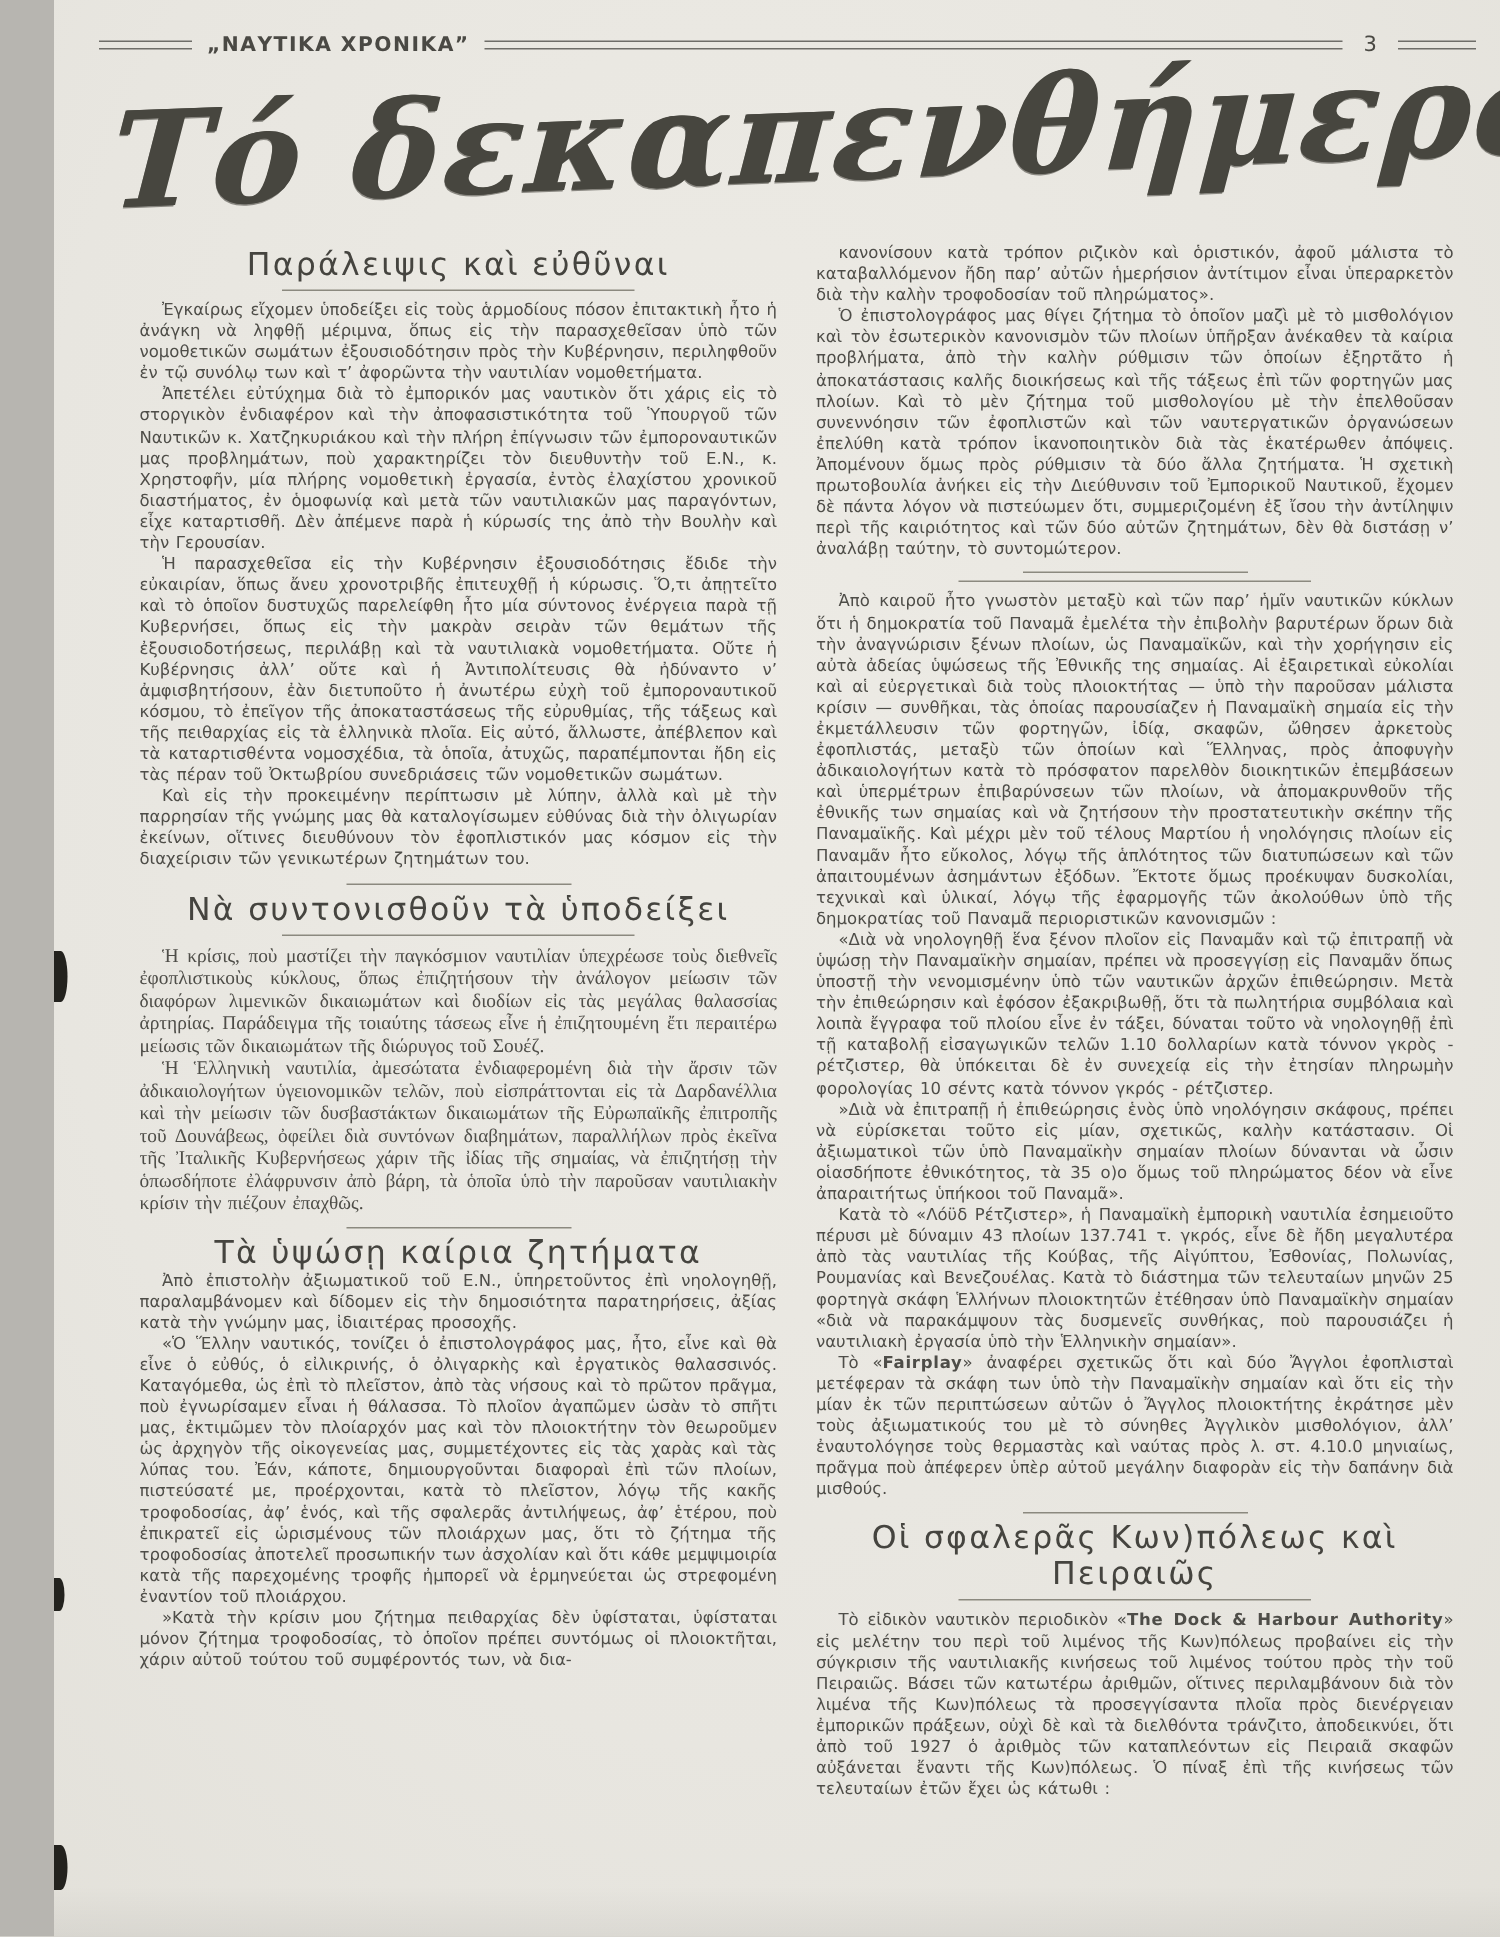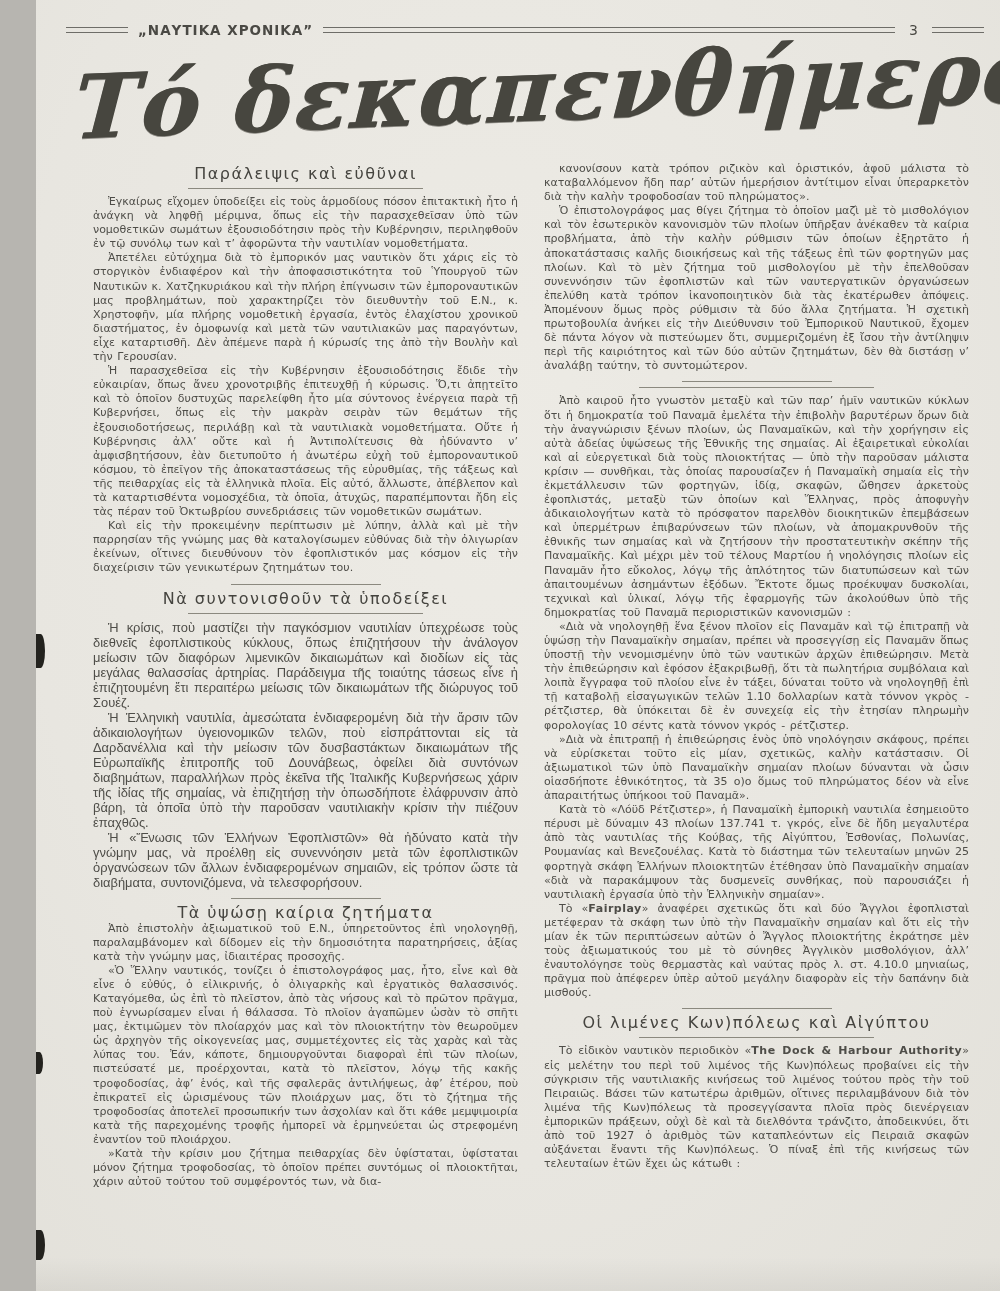--- a/index.html
+++ b/index.html
@@ -17,28 +17,28 @@
   .page-num{font-size:14px;color:#4a4944;padding:0 4px;}
   
   .script-title{position:absolute;top:38px;left:38px;width:900px;text-align:center;
         font-family:"DejaVu Serif","Liberation Serif",serif;font-style:italic;font-weight:bold;
         font-size:88px;color:#47463f;transform:rotate(-2.2deg) skewX(-6deg);
         letter-spacing:2px;white-space:nowrap;
         text-shadow:1px 0 0 #47463f,0 1px 0 rgba(71,70,63,.6);}
   
   .columns{position:absolute;top:162px;left:57px;width:876px;display:flex;gap:26px;}
   .col{width:425px;}
-  .section h2{margin:2px 0 0 0;text-align:center;font-weight:normal;font-size:16px;
+  .section h2{margin:2px 0 0 0;text-align:center;font-weight:normal;font-size:21px;
         letter-spacing:1.5px;color:#45443f;font-family:"DejaVu Sans","Liberation Sans",sans-serif;}
   .rule{height:1px;background:#8b897f;margin:5px auto 6px auto;}
   .rule-above{width:150px;margin:8px auto 4px auto;}
   .rule-below{width:235px;}
   .section p{margin:0;text-align:justify;text-indent:15px;font-size:11px;line-height:14.1px;
         color:#4e4d48;word-spacing:1px;}
-  .section.serif p{font-family:Liberation Sans, sans-serif;font-size:12.9px;line-height:15px;}
+  .section.serif p{font-family:Liberation Serif, serif;font-size:12.9px;line-height:15px;}
   .section p b{font-weight:bold;letter-spacing:.5px;}
   
   .scan-edge-right{position:absolute;top:0;right:0;width:15px;height:100%;
         background:linear-gradient(to right,rgba(60,58,52,0) 0%,rgba(70,68,62,.55) 35%,#45433d 75%,#39382f 100%);}
   .scan-edge-right::before{content:"";position:absolute;left:0;top:0;width:100%;height:70px;
         background:linear-gradient(to bottom,#eae8e2 0%,rgba(234,232,226,0) 100%);opacity:.55;}
   .scan-blob{position:absolute;left:0;background:#23221e;border-radius:0 60% 60% 0;}
   .blob1{top:634px;width:9px;height:34px;}
   .blob2{top:1052px;width:7px;height:22px;}
   .blob3{top:1230px;width:9px;height:30px;}
@@ -69,21 +69,20 @@
           <p><span>Ἀπετέλει εὐτύχημα διὰ τὸ ἐμπορικόν μας ναυτικὸν ὅτι χάρις εἰς τὸ στοργικὸν ἐνδιαφέρον καὶ τὴν ἀποφασιστικότητα τοῦ Ὑπουργοῦ τῶν Ναυτικῶν κ. Χατζηκυριάκου καὶ τὴν πλήρη ἐπίγνωσιν τῶν ἐμποροναυτικῶν μας προβλημάτων, ποὺ χαρακτηρίζει τὸν διευθυντὴν τοῦ Ε.Ν., κ. Χρηστοφῆν, μία πλήρης νομοθετικὴ ἐργασία, ἐντὸς ἐλαχίστου χρονικοῦ διαστήματος, ἐν ὁμοφωνίᾳ καὶ μετὰ τῶν ναυτιλιακῶν μας παραγόντων, εἶχε καταρτισθῆ. Δὲν ἀπέμενε παρὰ ἡ κύρωσίς της ἀπὸ τὴν Βουλὴν καὶ τὴν Γερουσίαν.</span></p>
           <p><span>Ἡ παρασχεθεῖσα εἰς τὴν Κυβέρνησιν ἐξουσιοδότησις ἔδιδε τὴν εὐκαιρίαν, ὅπως ἄνευ χρονοτριβῆς ἐπιτευχθῇ ἡ κύρωσις. Ὅ,τι ἀπῃτεῖτο καὶ τὸ ὁποῖον δυστυχῶς παρελείφθη ἦτο μία σύντονος ἐνέργεια παρὰ τῇ Κυβερνήσει, ὅπως εἰς τὴν μακρὰν σειρὰν τῶν θεμάτων τῆς ἐξουσιοδοτήσεως, περιλάβῃ καὶ τὰ ναυτιλιακὰ νομοθετήματα. Οὔτε ἡ Κυβέρνησις ἀλλ’ οὔτε καὶ ἡ Ἀντιπολίτευσις θὰ ἠδύναντο ν’ ἀμφισβητήσουν, ἐὰν διετυποῦτο ἡ ἀνωτέρω εὐχὴ τοῦ ἐμποροναυτικοῦ κόσμου, τὸ ἐπεῖγον τῆς ἀποκαταστάσεως τῆς εὐρυθμίας, τῆς τάξεως καὶ τῆς πειθαρχίας εἰς τὰ ἑλληνικὰ πλοῖα. Εἰς αὐτό, ἄλλωστε, ἀπέβλεπον καὶ τὰ καταρτισθέντα νομοσχέδια, τὰ ὁποῖα, ἀτυχῶς, παραπέμπονται ἤδη εἰς τὰς πέραν τοῦ Ὀκτωβρίου συνεδριάσεις τῶν νομοθετικῶν σωμάτων.</span></p>
           <p><span>Καὶ εἰς τὴν προκειμένην περίπτωσιν μὲ λύπην, ἀλλὰ καὶ μὲ τὴν παρρησίαν τῆς γνώμης μας θὰ καταλογίσωμεν εὐθύνας διὰ τὴν ὀλιγωρίαν ἐκείνων, οἵτινες διευθύνουν τὸν ἐφοπλιστικόν μας κόσμον εἰς τὴν διαχείρισιν τῶν γενικωτέρων ζητημάτων του.</span></p>
         </section>
         <section class="section serif">
           <div class="rule rule-above"></div>
           <h2>Νὰ συντονισθοῦν τὰ ὑποδείξει</h2>
           <div class="rule rule-below"></div>
           <p><span>Ἡ κρίσις, ποὺ μαστίζει τὴν παγκόσμιον ναυτιλίαν ὑπεχρέωσε τοὺς διεθνεῖς ἐφοπλιστικοὺς κύκλους, ὅπως ἐπιζητήσουν τὴν ἀνάλογον μείωσιν τῶν διαφόρων λιμενικῶν δικαιωμάτων καὶ διοδίων εἰς τὰς μεγάλας θαλασσίας ἀρτηρίας. Παράδειγμα τῆς τοιαύτης τάσεως εἶνε ἡ ἐπιζητουμένη ἔτι περαιτέρω μείωσις τῶν δικαιωμάτων τῆς διώρυγος τοῦ Σουέζ.</span></p>
           <p><span>Ἡ Ἑλληνικὴ ναυτιλία, ἀμεσώτατα ἐνδιαφερομένη διὰ τὴν ἄρσιν τῶν ἀδικαιολογήτων ὑγειονομικῶν τελῶν, ποὺ εἰσπράττονται εἰς τὰ Δαρδανέλλια καὶ τὴν μείωσιν τῶν δυσβαστάκτων δικαιωμάτων τῆς Εὐρωπαϊκῆς ἐπιτροπῆς τοῦ Δουνάβεως, ὀφείλει διὰ συντόνων διαβημάτων, παραλλήλων πρὸς ἐκεῖνα τῆς Ἰταλικῆς Κυβερνήσεως χάριν τῆς ἰδίας τῆς σημαίας, νὰ ἐπιζητήσῃ τὴν ὁπωσδήποτε ἐλάφρυνσιν ἀπὸ βάρη, τὰ ὁποῖα ὑπὸ τὴν παροῦσαν ναυτιλιακὴν κρίσιν τὴν πιέζουν ἐπαχθῶς.</span></p>
-          <p><span>Ἡ «Ἕνωσις τῶν Ἑλλήνων Ἐφοπλιστῶν» θὰ ἠδύνατο κατὰ τὴν γνώμην μας, νὰ προέλθῃ εἰς συνεννόησιν μετὰ τῶν ἐφοπλιστικῶν ὀργανώσεων τῶν ἄλλων ἐνδιαφερομένων σημαιῶν, εἰς τρόπον ὥστε τὰ διαβήματα, συντονιζόμενα, νὰ τελεσφορήσουν.</span></p>
         </section>
         <section class="section">
           <div class="rule rule-above"></div>
           <h2>Τὰ ὑψώσῃ καίρια ζητήματα</h2>
           <p><span>Ἀπὸ ἐπιστολὴν ἀξιωματικοῦ τοῦ Ε.Ν., ὑπηρετοῦντος ἐπὶ νηολογηθῇ, παραλαμβάνομεν καὶ δίδομεν εἰς τὴν δημοσιότητα παρατηρήσεις, ἀξίας κατὰ τὴν γνώμην μας, ἰδιαιτέρας προσοχῆς.</span></p>
           <p><span>«Ὁ Ἕλλην ναυτικός, τονίζει ὁ ἐπιστολογράφος μας, ἦτο, εἶνε καὶ θὰ εἶνε ὁ εὐθύς, ὁ εἰλικρινής, ὁ ὀλιγαρκὴς καὶ ἐργατικὸς θαλασσινός. Καταγόμεθα, ὡς ἐπὶ τὸ πλεῖστον, ἀπὸ τὰς νήσους καὶ τὸ πρῶτον πρᾶγμα, ποὺ ἐγνωρίσαμεν εἶναι ἡ θάλασσα. Τὸ πλοῖον ἀγαπῶμεν ὡσὰν τὸ σπῆτι μας, ἐκτιμῶμεν τὸν πλοίαρχόν μας καὶ τὸν πλοιοκτήτην τὸν θεωροῦμεν ὡς ἀρχηγὸν τῆς οἰκογενείας μας, συμμετέχοντες εἰς τὰς χαρὰς καὶ τὰς λύπας του. Ἐάν, κάποτε, δημιουργοῦνται διαφοραὶ ἐπὶ τῶν πλοίων, πιστεύσατέ με, προέρχονται, κατὰ τὸ πλεῖστον, λόγῳ τῆς κακῆς τροφοδοσίας, ἀφ’ ἑνός, καὶ τῆς σφαλερᾶς ἀντιλήψεως, ἀφ’ ἑτέρου, ποὺ ἐπικρατεῖ εἰς ὡρισμένους τῶν πλοιάρχων μας, ὅτι τὸ ζήτημα τῆς τροφοδοσίας ἀποτελεῖ προσωπικήν των ἀσχολίαν καὶ ὅτι κάθε μεμψιμοιρία κατὰ τῆς παρεχομένης τροφῆς ἠμπορεῖ νὰ ἑρμηνεύεται ὡς στρεφομένη ἐναντίον τοῦ πλοιάρχου.</span></p>
           <p><span>»Κατὰ τὴν κρίσιν μου ζήτημα πειθαρχίας δὲν ὑφίσταται, ὑφίσταται μόνον ζήτημα τροφοδοσίας, τὸ ὁποῖον πρέπει συντόμως οἱ πλοιοκτῆται, χάριν αὐτοῦ τούτου τοῦ συμφέροντός των, νὰ δια-</span></p>
         </section>
       </div>
     <div class="col">
@@ -95,21 +94,21 @@
           <div class="rule rule-above"></div>
           <div class="rule rule-below"></div>
           <p><span>Ἀπὸ καιροῦ ἦτο γνωστὸν μεταξὺ καὶ τῶν παρ’ ἡμῖν ναυτικῶν κύκλων ὅτι ἡ δημοκρατία τοῦ Παναμᾶ ἐμελέτα τὴν ἐπιβολὴν βαρυτέρων ὅρων διὰ τὴν ἀναγνώρισιν ξένων πλοίων, ὡς Παναμαϊκῶν, καὶ τὴν χορήγησιν εἰς αὐτὰ ἀδείας ὑψώσεως τῆς Ἐθνικῆς της σημαίας. Αἱ ἐξαιρετικαὶ εὐκολίαι καὶ αἱ εὐεργετικαὶ διὰ τοὺς πλοιοκτήτας — ὑπὸ τὴν παροῦσαν μάλιστα κρίσιν — συνθῆκαι, τὰς ὁποίας παρουσίαζεν ἡ Παναμαϊκὴ σημαία εἰς τὴν ἐκμετάλλευσιν τῶν φορτηγῶν, ἰδίᾳ, σκαφῶν, ὤθησεν ἀρκετοὺς ἐφοπλιστάς, μεταξὺ τῶν ὁποίων καὶ Ἕλληνας, πρὸς ἀποφυγὴν ἀδικαιολογήτων κατὰ τὸ πρόσφατον παρελθὸν διοικητικῶν ἐπεμβάσεων καὶ ὑπερμέτρων ἐπιβαρύνσεων τῶν πλοίων, νὰ ἀπομακρυνθοῦν τῆς ἐθνικῆς των σημαίας καὶ νὰ ζητήσουν τὴν προστατευτικὴν σκέπην τῆς Παναμαϊκῆς. Καὶ μέχρι μὲν τοῦ τέλους Μαρτίου ἡ νηολόγησις πλοίων εἰς Παναμᾶν ἦτο εὔκολος, λόγῳ τῆς ἁπλότητος τῶν διατυπώσεων καὶ τῶν ἀπαιτουμένων ἀσημάντων ἐξόδων. Ἔκτοτε ὅμως προέκυψαν δυσκολίαι, τεχνικαὶ καὶ ὑλικαί, λόγῳ τῆς ἐφαρμογῆς τῶν ἀκολούθων ὑπὸ τῆς δημοκρατίας τοῦ Παναμᾶ περιοριστικῶν κανονισμῶν :</span></p>
           <p><span>«Διὰ νὰ νηολογηθῇ ἕνα ξένον πλοῖον εἰς Παναμᾶν καὶ τῷ ἐπιτραπῇ νὰ ὑψώσῃ τὴν Παναμαϊκὴν σημαίαν, πρέπει νὰ προσεγγίσῃ εἰς Παναμᾶν ὅπως ὑποστῇ τὴν νενομισμένην ὑπὸ τῶν ναυτικῶν ἀρχῶν ἐπιθεώρησιν. Μετὰ τὴν ἐπιθεώρησιν καὶ ἐφόσον ἐξακριβωθῇ, ὅτι τὰ πωλητήρια συμβόλαια καὶ λοιπὰ ἔγγραφα τοῦ πλοίου εἶνε ἐν τάξει, δύναται τοῦτο νὰ νηολογηθῇ ἐπὶ τῇ καταβολῇ εἰσαγωγικῶν τελῶν 1.10 δολλαρίων κατὰ τόννον γκρὸς - ρέτζιστερ, θὰ ὑπόκειται δὲ ἐν συνεχείᾳ εἰς τὴν ἐτησίαν πληρωμὴν φορολογίας 10 σέντς κατὰ τόννον γκρός - ρέτζιστερ.</span></p>
           <p><span>»Διὰ νὰ ἐπιτραπῇ ἡ ἐπιθεώρησις ἑνὸς ὑπὸ νηολόγησιν σκάφους, πρέπει νὰ εὑρίσκεται τοῦτο εἰς μίαν, σχετικῶς, καλὴν κατάστασιν. Οἱ ἀξιωματικοὶ τῶν ὑπὸ Παναμαϊκὴν σημαίαν πλοίων δύνανται νὰ ὦσιν οἱασδήποτε ἐθνικότητος, τὰ 35 ο)ο ὅμως τοῦ πληρώματος δέον νὰ εἶνε ἀπαραιτήτως ὑπήκοοι τοῦ Παναμᾶ».</span></p>
           <p><span>Κατὰ τὸ «Λόϋδ Ρέτζιστερ», ἡ Παναμαϊκὴ ἐμπορικὴ ναυτιλία ἐσημειοῦτο πέρυσι μὲ δύναμιν 43 πλοίων 137.741 τ. γκρός, εἶνε δὲ ἤδη μεγαλυτέρα ἀπὸ τὰς ναυτιλίας τῆς Κούβας, τῆς Αἰγύπτου, Ἐσθονίας, Πολωνίας, Ρουμανίας καὶ Βενεζουέλας. Κατὰ τὸ διάστημα τῶν τελευταίων μηνῶν 25 φορτηγὰ σκάφη Ἑλλήνων πλοιοκτητῶν ἐτέθησαν ὑπὸ Παναμαϊκὴν σημαίαν «διὰ νὰ παρακάμψουν τὰς δυσμενεῖς συνθήκας, ποὺ παρουσιάζει ἡ ναυτιλιακὴ ἐργασία ὑπὸ τὴν Ἑλληνικὴν σημαίαν».</span></p>
           <p><span>Τὸ «</span><b>Fairplay</b><span>» ἀναφέρει σχετικῶς ὅτι καὶ δύο Ἄγγλοι ἐφοπλισταὶ μετέφεραν τὰ σκάφη των ὑπὸ τὴν Παναμαϊκὴν σημαίαν καὶ ὅτι εἰς τὴν μίαν ἐκ τῶν περιπτώσεων αὐτῶν ὁ Ἄγγλος πλοιοκτήτης ἐκράτησε μὲν τοὺς ἀξιωματικούς του μὲ τὸ σύνηθες Ἀγγλικὸν μισθολόγιον, ἀλλ’ ἐναυτολόγησε τοὺς θερμαστὰς καὶ ναύτας πρὸς λ. στ. 4.10.0 μηνιαίως, πρᾶγμα ποὺ ἀπέφερεν ὑπὲρ αὐτοῦ μεγάλην διαφορὰν εἰς τὴν δαπάνην διὰ μισθούς.</span></p>
         </section>
         <section class="section">
           <div class="rule rule-above"></div>
-          <h2>Οἱ λιμένες Κων)πόλεως καὶ Αἰγύπτου</h2>
+          <h2>Οἱ σφαλερᾶς Κων)πόλεως καὶ Πειραιῶς</h2>
           <div class="rule rule-below"></div>
           <p><span>Τὸ εἰδικὸν ναυτικὸν περιοδικὸν «</span><b>The Dock &amp; Harbour Authority</b><span>» εἰς μελέτην του περὶ τοῦ λιμένος τῆς Κων)πόλεως προβαίνει εἰς τὴν σύγκρισιν τῆς ναυτιλιακῆς κινήσεως τοῦ λιμένος τούτου πρὸς τὴν τοῦ Πειραιῶς. Βάσει τῶν κατωτέρω ἀριθμῶν, οἵτινες περιλαμβάνουν διὰ τὸν λιμένα τῆς Κων)πόλεως τὰ προσεγγίσαντα πλοῖα πρὸς διενέργειαν ἐμπορικῶν πράξεων, οὐχὶ δὲ καὶ τὰ διελθόντα τράνζιτο, ἀποδεικνύει, ὅτι ἀπὸ τοῦ 1927 ὁ ἀριθμὸς τῶν καταπλεόντων εἰς Πειραιᾶ σκαφῶν αὐξάνεται ἔναντι τῆς Κων)πόλεως. Ὁ πίναξ ἐπὶ τῆς κινήσεως τῶν τελευταίων ἐτῶν ἔχει ὡς κάτωθι :</span></p>
         </section>
       </div>
   </div>
 
   <div class="scan-edge-right"></div>
   <div class="scan-blob blob1"></div>
   <div class="scan-blob blob2"></div>
   <div class="scan-blob blob3"></div>

